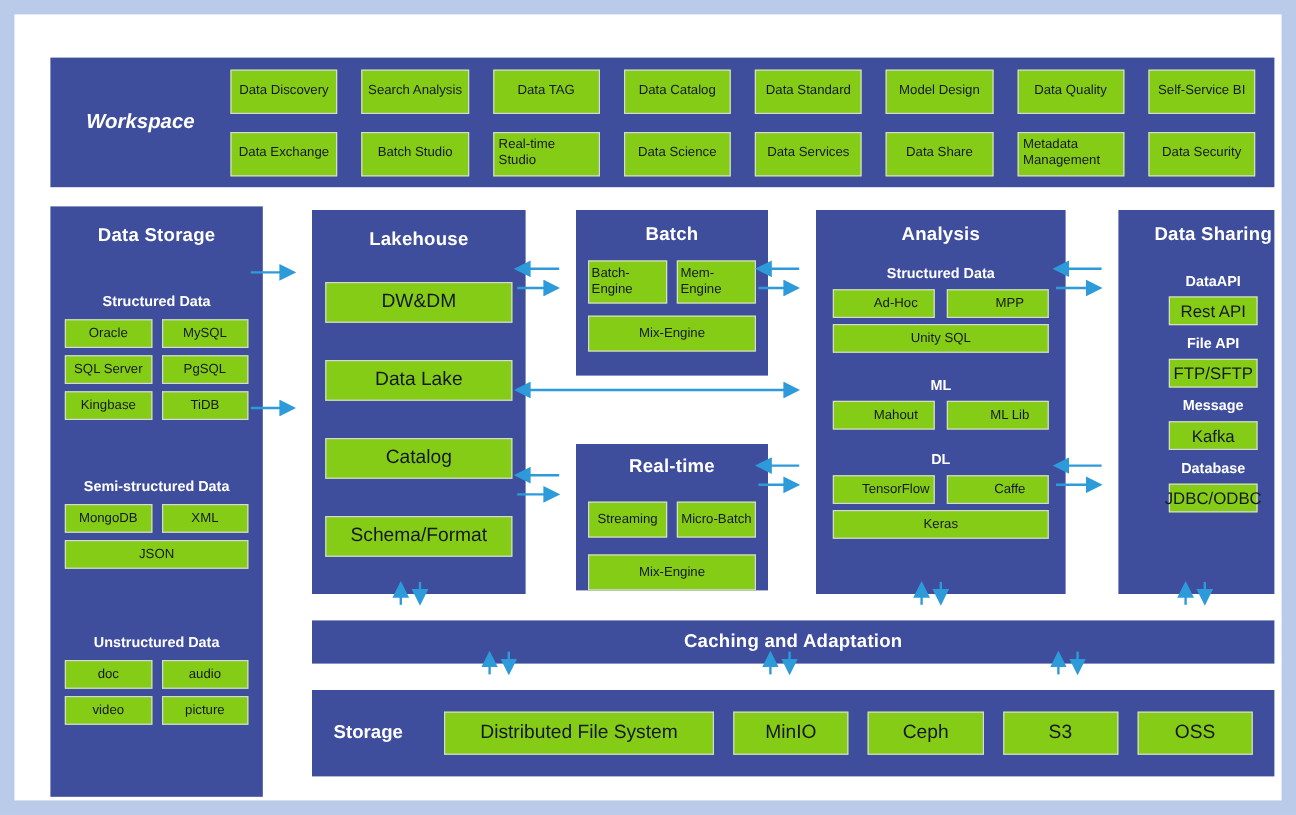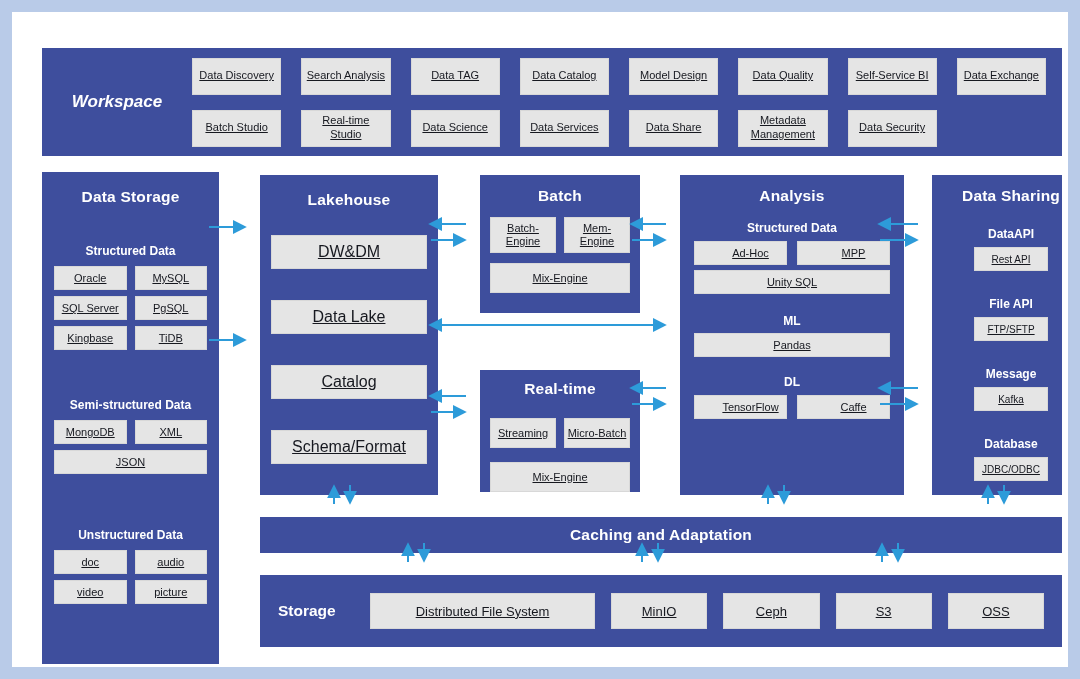--- a/index.html
+++ b/index.html
@@ -9,25 +9,24 @@
     -webkit-font-smoothing:antialiased;
   }
   .canvas { position:relative; width:1080px; height:679px; background:#b9cbe8; overflow:hidden; }
   .sheet  { position:absolute; left:12px; top:12px; width:1056px; height:655px; background:#ffffff; }
 
   .panel { position:absolute; background:#3e4e9d; color:#ffffff; box-sizing:border-box; }
 
   .p-title { text-align:center; font-weight:bold; font-size:15.5px; letter-spacing:.2px; }
 
   .nbox, .wbox {
-    background:#e5e5e5; color:#16181f;
+    background:#84cc16; color:#16181f;
     display:flex; align-items:center; justify-content:center;
-    text-align:center; box-sizing:border-box;
+    text-align:left; box-sizing:border-box;
     border:1px solid #d8d8d8;
-    text-decoration:underline;
   }
 
   
   .ws { left:30px; top:36px; width:1020px; height:108px; display:flex; align-items:center; padding:0 16px; gap:16px; }
   .ws-title { flex:0 0 118px; text-align:center; font-weight:bold; font-size:17px;font-style:italic; }
   .ws-grid { flex:1; display:grid; grid-template-columns:repeat(8, 1fr); gap:15px 20px; }
   .wbox { height:37px; font-size:11px; line-height:1.25; padding:2px 4px; }
 
   
   .ds { left:30px; top:160px; width:177px; height:492px; }
@@ -55,65 +54,66 @@
   .nbox.fullbox { display:flex; }
 
   
   .rt { left:468px; top:358px; width:160px; height:122px; }
   .rt .p-title { margin-top:10px; }
   .rt .row2grid { margin-top:20px; }
   .rt .row2grid .nbox { height:30px; }
   .rt .fullbox { margin-top:14px; }
 
   
-  .an { left:668px; top:163px; width:224px; height:320px; }
+  .an { left:668px; top:163px; width:208px; height:320px; }
   .an .p-title { margin-top:12px; }
   .an-sub { text-align:center; font-weight:bold; font-size:12px; }
   .an .g1 .an-sub { margin-top:16px; }
   .an .g2 .an-sub { margin-top:20px; }
   .an .g3 .an-sub { margin-top:18px; }
   .an .row2grid { margin:6px 14px 0; gap:10px; }
   .an .row2grid .nbox { height:24px;padding-left:20px; }
   .an .fullbox { height:24px; margin:5px 14px 0; }
 
   
   .sh { left:920px; top:163px; width:130px; height:320px;padding-left:28px; }
   .sh .p-title { margin-top:12px; }
-  .sh-sub { text-align:center; font-weight:bold; font-size:12px; margin-top:26px; }
+  .sh-sub { text-align:center; font-weight:bold; font-size:12px; margin-top:8px; }
   .sh .g1 .sh-sub { margin-top:22px; }
-  .sh-box { height:24px; margin:6px 14px 0; font-size:10px; }
+  .sh-box { height:24px; margin:6px 14px 0; font-size:14px; }
 
   
   .cache { left:248px; top:505px; width:802px; height:36px; display:flex; align-items:center; justify-content:center; }
   .cache .p-title { font-size:15.5px; margin:0; }
 
   
   .st { left:248px; top:563px; width:802px; height:72px; display:flex; align-items:center; padding:0 18px; gap:16px; }
   .st-title { flex:0 0 76px; font-weight:bold; font-size:15.5px; }
-  .st .nbox { height:36px; font-size:13px; }
+  .st .nbox { height:36px; font-size:16px; }
   .st-dfs { flex:0 0 225px; }
   .st-sm  { flex:1 1 88px; }
 
   
   .arrows { position:absolute; left:0; top:0; width:1080px; height:679px; pointer-events:none; }
   .arrows line { stroke:#2d9bd9; stroke-width:2; }
 </style>
 </head>
 <body>
 
 <div class="canvas">
   <div class="sheet">
 
     <div class="panel ws">
       <div class="ws-title">Workspace</div>
       <div class="ws-grid">
         <div class="wbox">Data Discovery</div>
         <div class="wbox">Search Analysis</div>
         <div class="wbox">Data TAG</div>
         <div class="wbox">Data Catalog</div>
+        <div class="wbox">Data Standard</div>
         <div class="wbox">Model Design</div>
         <div class="wbox">Data Quality</div>
         <div class="wbox">Self-Service BI</div>
         <div class="wbox">Data Exchange</div>
         <div class="wbox">Batch Studio</div>
         <div class="wbox">Real-time Studio</div>
         <div class="wbox">Data Science</div>
         <div class="wbox">Data Services</div>
         <div class="wbox">Data Share</div>
         <div class="wbox">Metadata Management</div>
@@ -178,28 +178,32 @@
       <div class="g1">
         <div class="an-sub">Structured Data</div>
         <div class="row2grid">
           <div class="nbox">Ad-Hoc</div>
           <div class="nbox">MPP</div>
         </div>
         <div class="nbox fullbox">Unity SQL</div>
       </div>
       <div class="g2">
         <div class="an-sub">ML</div>
-        <div class="nbox fullbox">Pandas</div>
+        <div class="row2grid">
+          <div class="nbox">Mahout</div>
+          <div class="nbox">ML Lib</div>
+        </div>
       </div>
       <div class="g3">
         <div class="an-sub">DL</div>
         <div class="row2grid">
           <div class="nbox">TensorFlow</div>
           <div class="nbox">Caffe</div>
         </div>
+        <div class="nbox fullbox">Keras</div>
       </div>
     </div>
 
     <div class="panel sh">
       <div class="p-title">Data Sharing</div>
       <div class="g1">
         <div class="sh-sub">DataAPI</div>
         <div class="nbox sh-box">Rest API</div>
       </div>
       <div>

